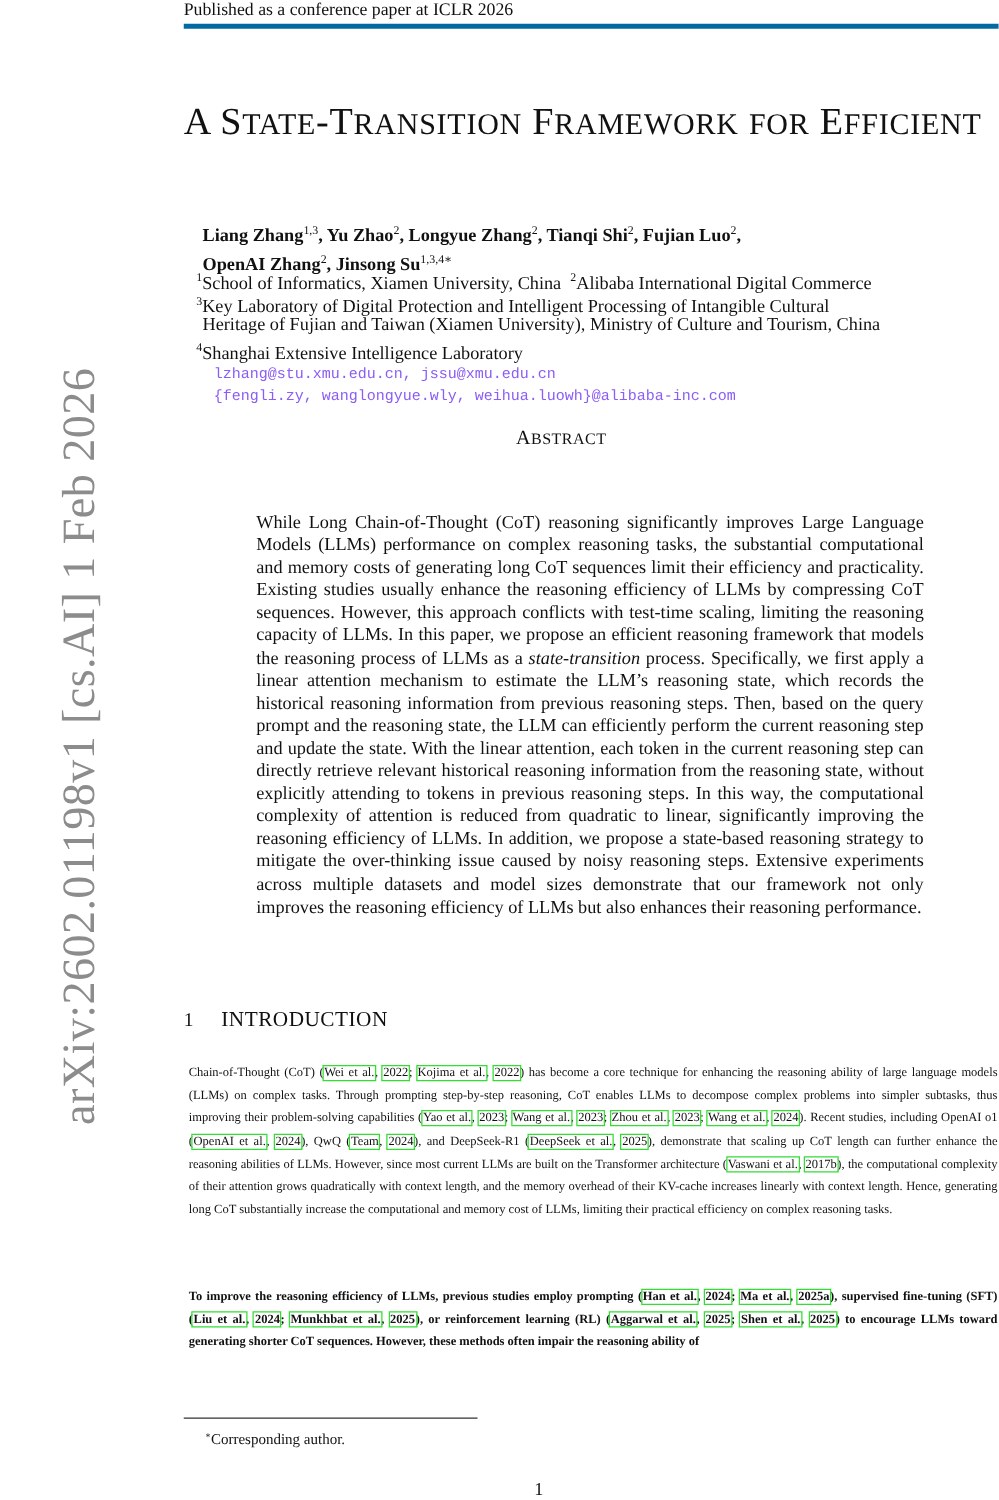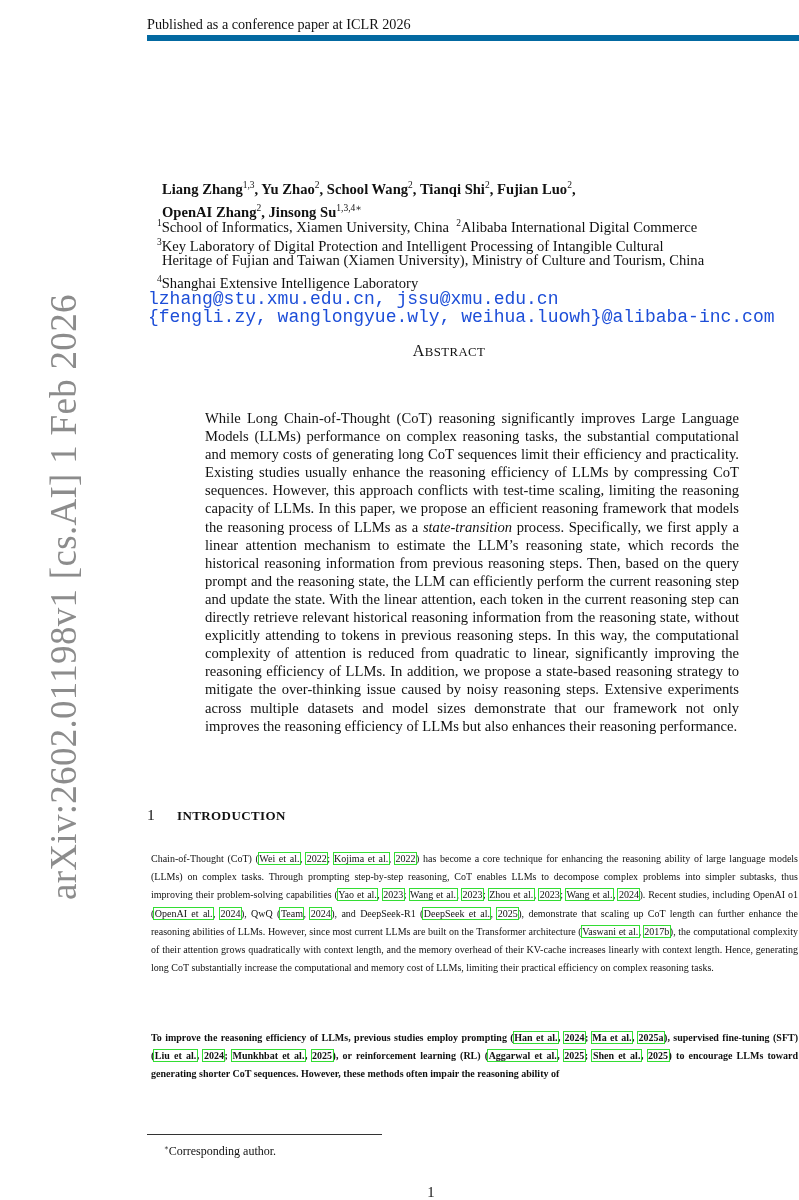--- a/index.html
+++ b/index.html
@@ -1,40 +1,40 @@
 <!DOCTYPE html>
 <html><head>
 <meta charset="utf-8">
 <style>
   html, body { margin: 0; padding: 0; background: #ffffff; }
   body { width: 799px; height: 1200px; position: relative; overflow: hidden;
          font-family: "Liberation Serif", "DejaVu Serif", serif; color: #111; }
-  .header { position: absolute; left: 147px; top: 16px; width: 652px; height: 19px;
-            font-size: 14.2px; line-height: 16px; border-bottom: 6px solid #0369a1; }
+  .header { position: absolute; left: 147px; top: 0; width: 652px; height: 19px;
+            font-size: 14.2px; line-height: 16px; border-bottom: 4px solid #0369a1; }
   .title { position: absolute; left: 147px; top: 80px; width: 660px; font-size: 30.5px;
            line-height: 35px; letter-spacing: 0.6px; font-weight: normal; margin: 0; }
   .title .sc { font-size: 24px; }
   .authors { position: absolute; left: 162px; top: 176px; width: 620px; font-size: 14.6px;
              line-height: 19px; font-weight: bold; }
   .authors sup, .aff sup { font-weight: normal; font-size: 9.5px; }
   .aff { position: absolute; left: 157px; width: 640px; font-size: 14.6px; line-height: 18.5px; }
   .aff.a1 { top: 214px; } .aff.a3 { top: 233px; } .aff.a3b { top: 251px; left: 162px; }
   .aff.a4 { top: 270px; }
-  .email { position: absolute; left: 148px; font-family: "Liberation Mono", "DejaVu Sans Mono", monospace;
-           font-size: 18px; color: #1d4ed8; line-height: 18px; }
+  .email { position: absolute; left: 171px; font-family: "Liberation Mono", "DejaVu Sans Mono", monospace;
+           font-size: 12px; color: #8b5cf6; line-height: 18px; }
   .email.e1 { top: 290px; } .email.e2 { top: 308px; }
   .abstract-h { position: absolute; left: 0; width: 799px; top: 342px; text-align: center;
                 font-size: 16px; letter-spacing: 0.4px; padding-left: 99px; box-sizing: border-box; }
   .abstract-h .sc { font-size: 12.8px; }
   .abstract { position: absolute; left: 205px; top: 409px; width: 534px; font-size: 14.6px;
               line-height: 18.1px; text-align: justify; hyphens: auto; margin: 0; }
   .abstract em { font-style: italic; margin-top: 19px; }
   .sec-h { position: absolute; left: 147px; top: 806px; font-size: 15.6px; }
   .sec-h .num { display: inline-block; width: 30px; }
-  .sec-h .sc { font-size: 13px; letter-spacing: 0.4px; font-weight: bold; }
+  .sec-h .sc { font-size: 17px; letter-spacing: 0.4px; }
   .para { position: absolute; left: 147px; width: 647px; font-size: 10px; line-height: 18.2px;
           text-align: justify; margin: 4px; }
   .para.p1 { top: 846px; } .para.p2 { top: 1025px; font-weight: bold; }
   .cite { outline: 1.2px solid #33dd33; outline-offset: -0.5px; padding: 0 0.5px; }
   .fn-rule { position: absolute; left: 147px; top: 1134px; width: 235px; border-top: 1px solid #333; }
   .footnote { position: absolute; left: 164px; top: 1141px; font-size: 12px; line-height: 15px; }
   .footnote sup { font-size: 7px; }
   .page-num { position: absolute; left: 0; width: 799px; top: 1184px; text-align: center;
               font-size: 14.6px; padding-left: 63px; box-sizing: border-box; }
   .arxiv { position: absolute; left: 42px; top: 900px; transform-origin: left top;
@@ -44,24 +44,24 @@
 </head>
 <body>
 
 <div class="header">
   <span>Published as a conference paper at ICLR 2026</span>
 </div>
 
 <div class="arxiv">arXiv:2602.01198v1  [cs.AI]  1 Feb 2026</div>
 
 <h1 class="title">
-  <br>
+  <span id="t1"><span>A S</span><span class="sc">TATE</span><span>-T</span><span class="sc">RANSITION</span><span> F</span><span class="sc">RAMEWORK</span><span> </span><span class="sc">FOR</span><span> E</span><span class="sc">FFICIENT</span></span><br>
 </h1>
 
-<div class="authors" id="authors"><span>Liang Zhang</span><sup>1,3</sup>, <span>Yu Zhao</span><sup>2</sup>, <span>School Wang</span><sup>2</sup>, <span>Tianqi Shi</span><sup>2</sup>, <span>Fujian Luo</span><sup>2</sup>, <br><span>OpenAI Zhang</span><sup>2</sup>, <span>Jinsong Su</span><sup>1,3,4∗</sup></div>
+<div class="authors" id="authors"><span>Liang Zhang</span><sup>1,3</sup>, <span>Yu Zhao</span><sup>2</sup>, <span>Longyue Zhang</span><sup>2</sup>, <span>Tianqi Shi</span><sup>2</sup>, <span>Fujian Luo</span><sup>2</sup>, <br><span>OpenAI Zhang</span><sup>2</sup>, <span>Jinsong Su</span><sup>1,3,4∗</sup></div>
 
 <div class="aff a1">
   <sup>1</sup><span>School of Informatics, Xiamen University, China</span>&nbsp;&nbsp;<sup>2</sup><span>Alibaba International Digital Commerce</span>
 </div>
 <div class="aff a3">
   <sup>3</sup><span>Key Laboratory of Digital Protection and Intelligent Processing of Intangible Cultural</span>
 </div>
 <div class="aff a3b">Heritage of Fujian and Taiwan (Xiamen University), Ministry of Culture and Tourism, China</div>
 <div class="aff a4">
   <sup>4</sup><span>Shanghai Extensive Intelligence Laboratory</span>

